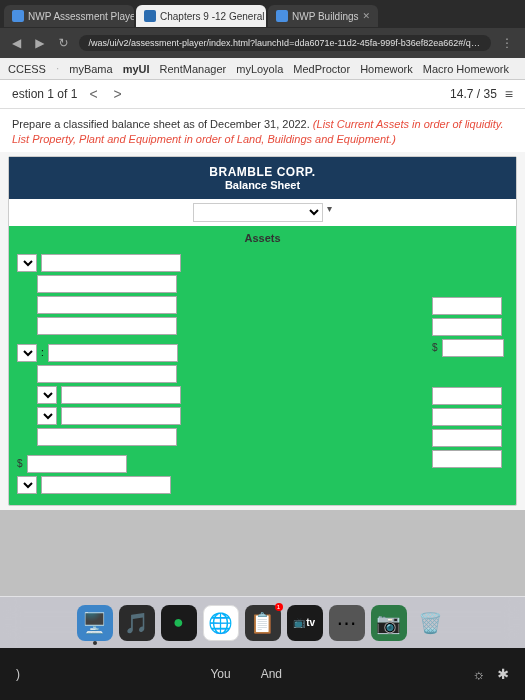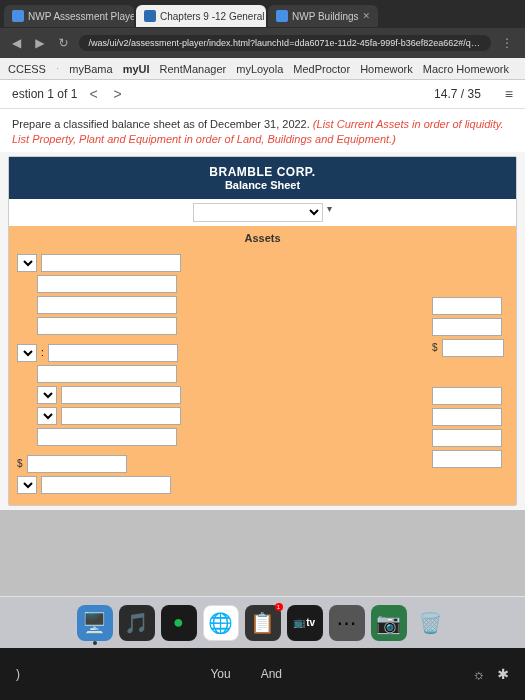--- a/index.html
+++ b/index.html
@@ -162,21 +162,21 @@
       background: #fff;
     }
 
     .question-text .highlight {
       color: #e74c3c;
       font-style: italic;
     }
 
     
     .balance-sheet-container {
-      background: #fdba74;
+      background: #22c55e;
       margin: 4px 8px;
       border: 1px solid #ccc;
       border-radius: 2px;
     }
 
     .bs-header {
       background: #1a3a5c;
       color: white;
       text-align: center;
       padding: 8px 4px;
@@ -401,21 +401,21 @@
 </div>
 
 <div class="page-content">
 
   <div class="question-bar">
     <div class="question-nav">
       <span>estion 1 of 1</span>
       <span class="nav-arrow">&lt;</span>
       <span class="nav-arrow">&gt;</span>
     </div>
-    <div style="display:flex;align-items:center;gap:24px;">
+    <div style="display:flex;align-items:center;gap:8px;">
       <span class="score-display">14.7 / 35</span>
       <span class="list-icon">≡</span>
     </div>
   </div>
 
   <div class="question-text">
     <span>Prepare a classified balance sheet as of December 31, 2022.</span>
     <span class="highlight">(List Current Assets in order of liquidity. List Property, Plant and Equipment in order of Land, Buildings and Equipment.)</span>
   </div>
 

